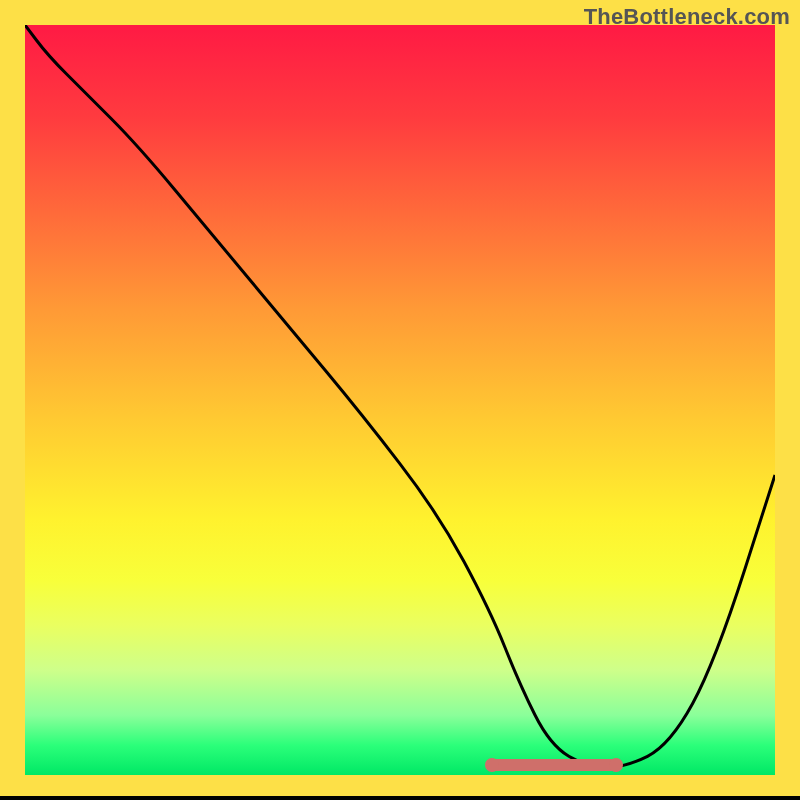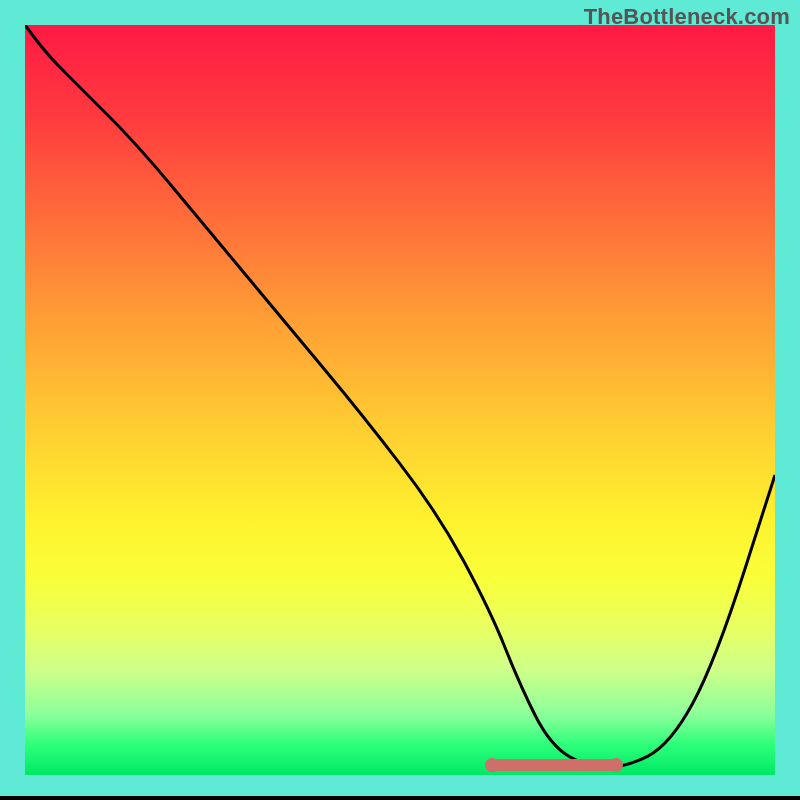--- a/index.html
+++ b/index.html
@@ -8,21 +8,21 @@
     width: 800px;
     height: 800px;
     background: #000;
     font-family: Arial, Helvetica, sans-serif;
     overflow: hidden;
   }
   .stage {
     position: relative;
     width: 800px;
     height: 796px;
-    background: #5eead4;
+    background: #fde047;
   }
   .watermark {
     position: absolute;
     top: 4px;
     right: 10px;
     color: #555;
     font-weight: 600;
     font-size: 22px;
     letter-spacing: 0.2px;
     z-index: 4;

